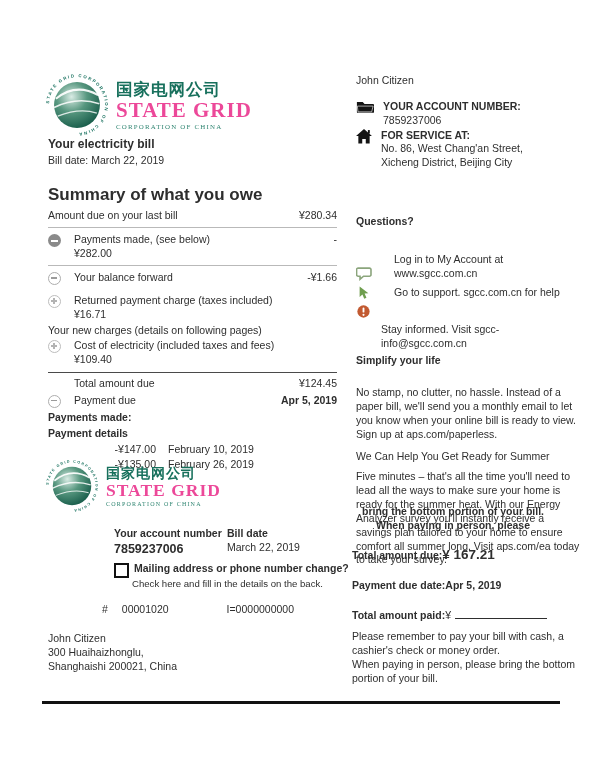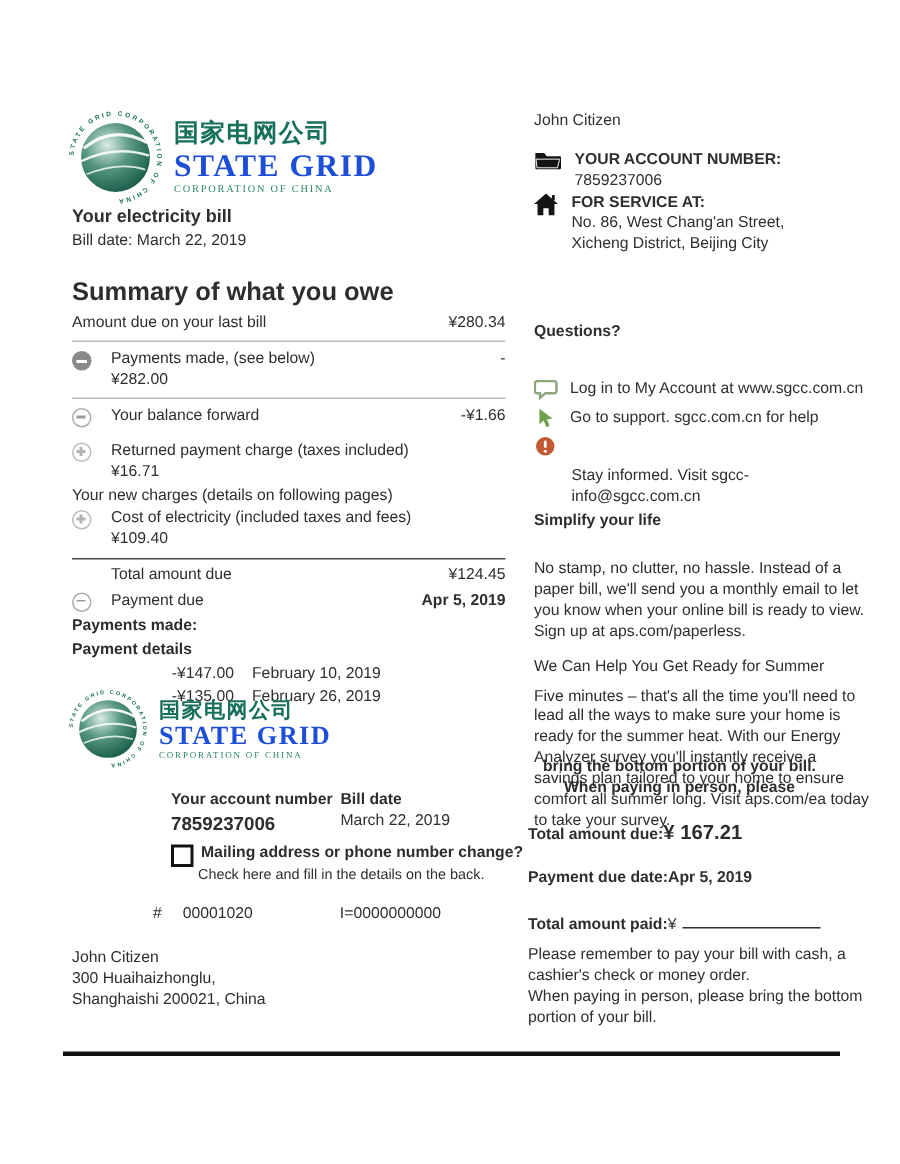--- a/index.html
+++ b/index.html
@@ -2,21 +2,21 @@
 <html><head>
 <meta charset="utf-8">
 <style>
   html,body{margin:0;padding:0;background:#fff;}
   .page{position:relative;width:600px;height:776px;background:#fff;overflow:hidden;
         font-family:"Liberation Sans",sans-serif;color:#2e2e2e;font-size:10.5px;line-height:1.32;}
   .b{font-weight:700;}
   
   .logo{position:absolute;display:flex;align-items:center;gap:8px;}
   .logo-text .cn{color:#17705c;font-weight:700;letter-spacing:1px;}
-  .logo-text .en{color:#1d4ed8;font-weight:700;font-family:"Liberation Serif",serif;letter-spacing:1px;line-height:1;text-align:right;}
+  .logo-text .en{color:#ec4899;font-weight:700;font-family:"Liberation Serif",serif;letter-spacing:1px;line-height:1;text-align:right;}
   .logo-text .sub{color:#2f8571;font-family:"Liberation Serif",serif;letter-spacing:1.2px;margin-top:1px;}
   .logo-lg .cn{font-size:16.5px;} .logo-lg .en{font-size:21px;} .logo-lg .sub{font-size:6.9px;}
   .logo-sm .cn{font-size:14px;}  .logo-sm .en{font-size:17.5px;} .logo-sm .sub{font-size:6px;}
   .globe-lg{width:62px;height:62px;} .globe-sm{width:52px;height:52px;}
   
   .acct{position:absolute;left:356px;top:74px;width:226px;}
   .acct .name{margin-bottom:12px;}
   .acct-row{display:flex;gap:9px;margin-bottom:1px;}
   .acct-row .txt{flex:1;}
   
@@ -37,21 +37,21 @@
   .ic-plus-outline{border:1.6px solid #bdbdbd;}
   .ic-plus-outline::after{content:"";position:absolute;left:2px;top:4px;width:6px;height:1.8px;background:#b3b3b3;}
   .ic-plus-outline::before{content:"";position:absolute;left:4.1px;top:1.9px;width:1.8px;height:6px;background:#b3b3b3;}
   .amt2{margin-left:26px;}
   .pay-row{display:flex;margin-left:56px;}
   .pay-row .pa{width:52px;text-align:right;}
   .pay-row .pd{margin-left:12px;}
   
   .qcol{position:absolute;left:356px;top:215px;width:226px;}
   .q-title{font-weight:700;margin-bottom:24px;}
-  .q-item{display:flex;gap:8px;align-items:flex-start;margin-bottom:5px;}
+  .q-item{display:flex;gap:22px;align-items:flex-end;margin-bottom:5px;}
   .q-item svg{flex:0 0 16px;}
   .q-solo{margin:0 0 2px 1px;}
   .q-ind{margin-left:25px;margin-bottom:3px;}
   .q-sub{font-weight:700;margin-bottom:18px;}
   .q-para{margin-bottom:9px;}
   
   .stub-left{position:absolute;left:114px;top:527px;width:240px;}
   .stub-grid{display:flex;}
   .stub-col1{width:113px;}
   .cb-row{display:flex;gap:5px;margin-top:5px;align-items:flex-start;}

